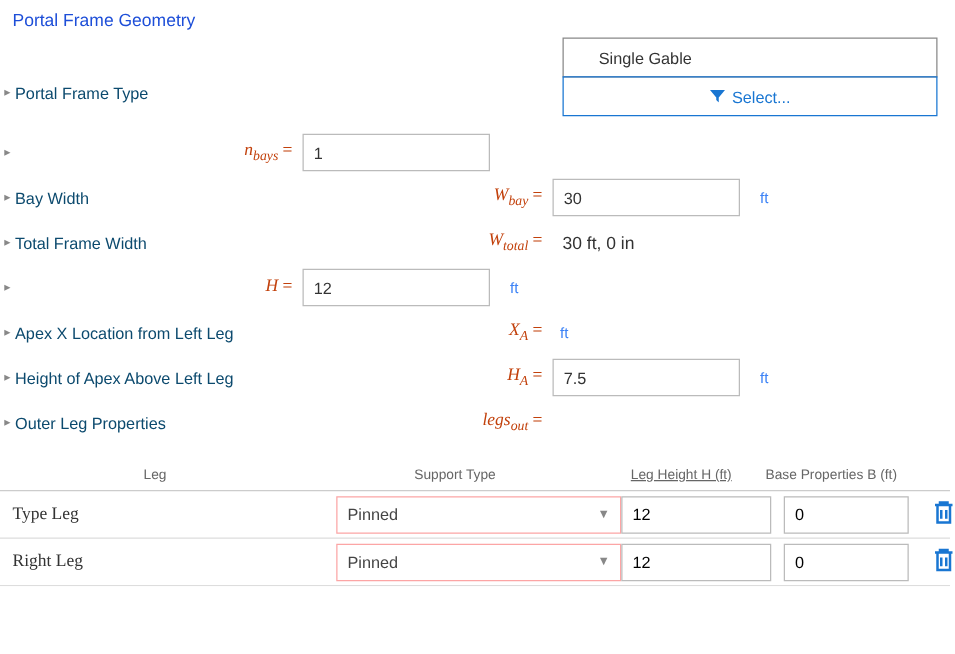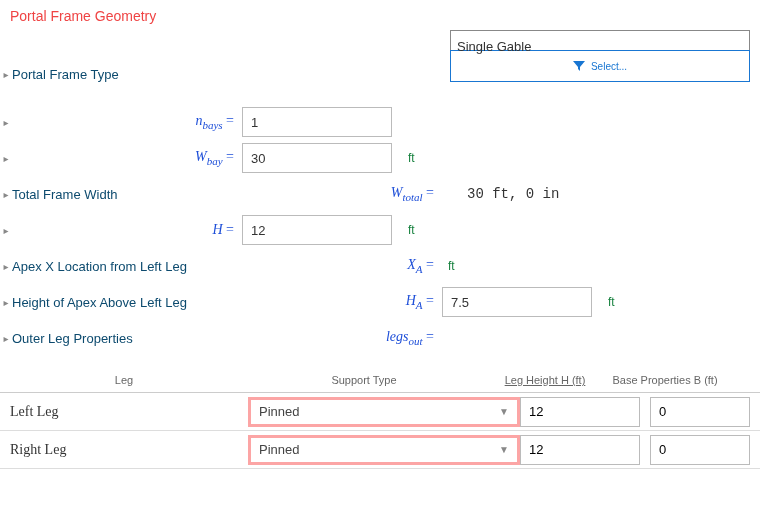--- a/index.html
+++ b/index.html
@@ -4,21 +4,21 @@
 <style>
   * { box-sizing: border-box; margin: 0; padding: 0; }
   body {
     font-family: Arial, Helvetica, sans-serif;
     font-size: 13px;
     color: #333;
     width: 764px;
     background: #fff;
   }
   .section-title {
-    color: #ef4444;
+    color: #1d4ed8;
     font-size: 14px;
     padding: 8px 22px 6px 10px;
   }
   .row {
     display: flex;
     align-items: center;
     min-height: 36px;
     padding: 3px 0;
   }
   .caret {
@@ -31,72 +31,71 @@
   .label {
     flex: 0 0 200px;
     color: #0c4a6e;
   }
   .sym {
     flex: 0 0 230px;
     text-align: right;
     padding-right: 8px;
     font-family: Georgia, 'Times New Roman', serif;
     font-size: 14px;
-    color: #1d4ed8;
+    color: #c2410c;
   }
   .sym sub { font-style: italic; font-size: 11px; }
   .val-area {
     flex: 0 0 160px;
     display: flex;
     align-items: center;
   }
   .unit {
     flex: 0 0 30px;
-    color: #15803d;
+    color: #3b82f6;
     font-size: 12px;
     padding-left: 6px;
   }
   input.text-in {
     width: 150px;
     height: 30px;
     border: 1px solid #bbb;
     padding: 4px 8px;
     font-size: 13px;
     color: #333;
   }
 
   .frame-type-block {
     margin-left: 450px;
     width: 300px;
   }
   .frame-type-display {
     border: 1px solid #888;
-    height: 21px;
-    padding: 8px 6px;
+    height: 32px;
+    padding: 8px 28px;
     font-size: 13px;
   }
   .select-btn {
     border: 1px solid #1976d2;
     color: #1976d2;
     height: 32px;
     display: flex;
     align-items: center;
     justify-content: center;
     gap: 6px;
     cursor: pointer;
-    font-size: 10px;
+    font-size: 13px;
     margin-top: -1px;
   }
   .select-btn svg { fill: #1976d2; }
 
   .static-val {
-    font-family: Liberation Mono, monospace;
+    font-family: Liberation Sans, sans-serif;
     font-size: 14px;
     padding-left: 8px;
-    margin-left: 17px;
   }
 
   
   .tbl {
     margin-top: 14px;
     width: 760px;
   }
   .tbl-head {
     display: flex;
     font-size: 11px;
@@ -112,31 +111,32 @@
     height: 38px;
     border-bottom: 1px solid #ddd;
   }
   .c-leg { flex: 0 0 248px; padding-left: 10px; font-family: Georgia, 'Times New Roman', serif; font-size: 14px; }
   .c-leg-h { flex: 0 0 248px; text-align: center; }
   .c-sup { flex: 0 0 232px; }
   .c-h   { flex: 0 0 130px; text-decoration: underline; }
   .c-b   { flex: 0 0 110px; }
   .c-del { flex: 0 0 36px; display:flex; justify-content:center; }
   .sel {
-    width: 272px;
+    width: 228px;
     height: 30px;
-    border: 3px solid #fca5a5;
+    border: 1px solid #fca5a5;
     display: flex;
     align-items: center;
     justify-content: space-between;
     padding: 0 8px;
     font-size: 13px;
     color: #444;
     cursor: pointer;
     background: #fff;
+    margin-left: 21px;
   }
   .sel .tri { color: #888; font-size: 10px; }
   .cell-in {
     width: 120px;
     height: 30px;
     border: 1px solid #bbb;
     padding: 4px 8px;
     font-size: 13px;
   }
   .cell-in.sm { width: 100px; }
@@ -171,20 +171,21 @@
   <div class="caret">▸</div>
   <div class="sym"><i>n</i><sub>bays</sub> =</div>
   <div class="val-area">
       <input class="text-in" value="1" style="">
     </div>
   <div class="unit"></div>
 </div>
 
 <div class="row">
   <div class="caret">▸</div>
+  <div class="label">Bay Width</div>
   <div class="sym"><i>W</i><sub>bay</sub> =</div>
   <div class="val-area">
       <input class="text-in" value="30" style="">
     </div>
   <div class="unit">ft</div>
 </div>
 
 <div class="row">
   <div class="caret">▸</div>
   <div class="label">Total Frame Width</div>
@@ -229,21 +230,21 @@
 <div class="tbl">
   <div class="tbl-head">
     <div class="c-leg-h">Leg</div>
     <div class="c-sup" style="text-align:center">Support Type</div>
     <div class="c-h" style="text-align:center">Leg Height H (ft)</div>
     <div class="c-b" style="text-align:center">Base Properties B (ft)</div>
     <div class="c-del"></div>
   </div>
 
   <div class="tbl-row">
-    <div class="c-leg">Left Leg</div>
+    <div class="c-leg">Type Leg</div>
     <div class="c-sup">
       <div class="sel">
         <span>Pinned</span>
         <span class="tri">▼</span>
       </div>
     </div>
     <div class="c-h"><input class="cell-in" value="12" style=""></div>
     <div class="c-b"><input class="cell-in sm" value="0" style=""></div>
     <div class="c-del">
       <span class="trash">

